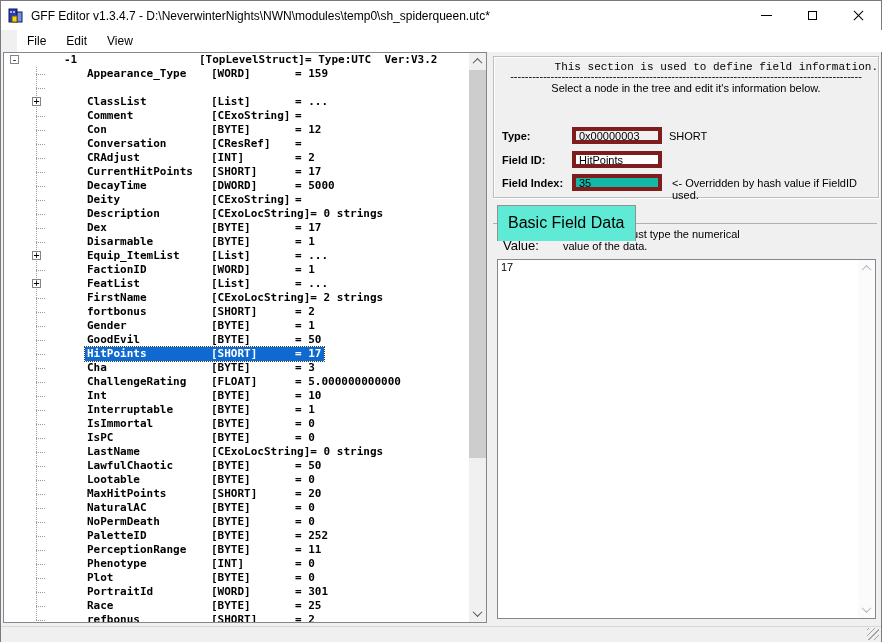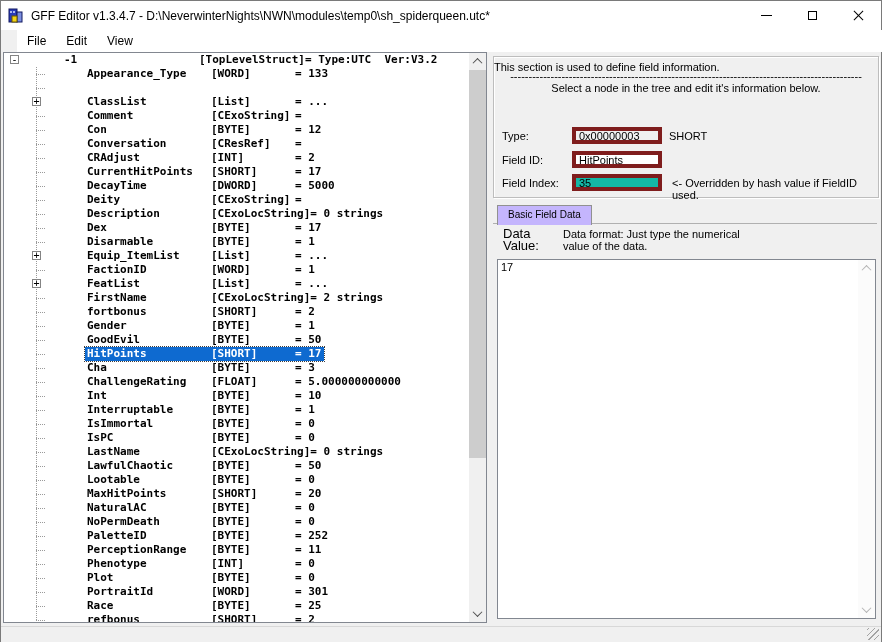--- a/index.html
+++ b/index.html
@@ -49,37 +49,37 @@
   .sb-down{bottom:0;}
   .chev{width:6px;height:6px;border-left:1px solid #505050;border-top:1px solid #505050;}
   .chev.up{transform:rotate(45deg) translate(1px,1px);}
   .chev.down{transform:rotate(225deg) translate(1px,1px);}
   .sb-thumb{position:absolute;left:0;top:17px;width:17px;height:388px;background:#cdcdcd;}
   .ta-scroll{background:#fbfbfb;}
   .ta-scroll .chev{border-color:#b4b4b4;}
   
   .info-group{position:absolute;left:493px;top:56px;width:384px;height:140px;border:1px solid #bdbdbd;
     box-shadow:inset 1px 1px 0 #ffffff,1px 1px 0 #ffffff;font-size:11px;color:#000;}
-  .info-head{position:absolute;top:4px;left:0;width:100%;text-align:left;}
+  .info-head{position:absolute;top:4px;left:0;width:100%;text-align:right;font-family:Liberation Mono, monospace;}
   .info-sep{position:absolute;top:15px;left:50%;transform:translateX(-50%);width:352px;height:8px;overflow:hidden;white-space:nowrap;line-height:8px;text-align:center;}
   .info-sub{position:absolute;top:25px;left:0;width:100%;text-align:center;}
-  .flabel{position:absolute;left:8px;font-weight:normal;}
+  .flabel{position:absolute;left:8px;font-weight:bold;}
   .lbl-type{top:73px;}
   .lbl-fid{top:97px;text-align:right;}
   .lbl-fidx{top:120px;}
   .finput{position:absolute;left:78px;width:90px;height:17px;border:4px solid #7f1d1d;font-size:11px;
     font-family:"Liberation Sans",sans-serif;padding:0 3px;box-sizing:border-box;outline:none;}
   .in-type{top:70px;background:#f0f0f0;}
   .in-fid{top:94px;background:#ffffff;}
   .in-fidx{top:117px;background:#14b8a6;}
   .ftype-name{position:absolute;left:175px;top:73px;}
   .fnote{position:absolute;left:178px;top:120px;}
   
-  .tab{position:absolute;left:497px;top:205px;height:19px;padding:0 10px;background:#c4b5fd;
-    border:1px solid #919191;border-bottom:none;font-size:10px;line-height:18px;z-index:2;color:#000;}
+  .tab{position:absolute;left:497px;top:205px;height:19px;padding:8px 10px;background:#5eead4;
+    border:1px solid #919191;border-bottom:none;font-size:16px;line-height:18px;z-index:2;color:#000;}
   .tabline{position:absolute;left:493px;top:223px;width:384px;height:1px;background:#b0b0b0;z-index:1;}
   
   .dv-label{position:absolute;left:503px;top:228px;font-size:13px;line-height:12px;color:#000;}
   .dv-hint{position:absolute;left:563px;top:228px;font-size:11px;line-height:12px;color:#000;}
   .dataarea{position:absolute;left:497px;top:259px;width:379px;height:360px;background:#fff;border:1px solid #828790;box-sizing:border-box;}
   .data-text{position:absolute;left:3px;top:1px;font-size:11px;color:#000;}
   
   .statusbar{position:absolute;left:1px;top:626px;width:880px;height:15px;background:#f0f0f0;border-top:1px solid #d8d8d8;}
   .grip{position:absolute;right:2px;bottom:2px;width:12px;height:12px;
     background:repeating-linear-gradient(-45deg,transparent 0,transparent 3px,#a3a3a3 3px,#a3a3a3 4px);}
@@ -112,21 +112,21 @@
 <div class="menubar">
   <span class="menu-item">File</span>
   <span class="menu-item">Edit</span>
   <span class="menu-item">View</span>
 </div>
 
 <div class="tree-panel">
   <div class="tree-rows" id="tree-rows">
     <div class="vline"></div>
   <div class="trow root"><span class="expand">-</span><span class="twrap"><span class="tname">-1</span><span class="ttype">[TopLevelStruct]</span><span class="tval">= Type:UTC  Ver:V3.2</span></span></div>
-      <div class="trow"><span class="stub"></span><span class="twrap"><span class="tname">Appearance_Type</span><span class="ttype">[WORD]</span><span class="tval">= 133</span></span></div>
+      <div class="trow"><span class="stub"></span><span class="twrap"><span class="tname">Appearance_Type</span><span class="ttype">[WORD]</span><span class="tval">= 159</span></span></div>
       <div class="trow"><span class="stub"></span></div>
       <div class="trow"><span class="expand">+</span><span class="twrap"><span class="tname">ClassList</span><span class="ttype">[List]</span><span class="tval">= ...</span></span></div>
       <div class="trow"><span class="stub"></span><span class="twrap"><span class="tname">Comment</span><span class="ttype">[CExoString]</span><span class="tval">=</span></span></div>
       <div class="trow"><span class="stub"></span><span class="twrap"><span class="tname">Con</span><span class="ttype">[BYTE]</span><span class="tval">= 12</span></span></div>
       <div class="trow"><span class="stub"></span><span class="twrap"><span class="tname">Conversation</span><span class="ttype">[CResRef]</span><span class="tval">=</span></span></div>
       <div class="trow"><span class="stub"></span><span class="twrap"><span class="tname">CRAdjust</span><span class="ttype">[INT]</span><span class="tval">= 2</span></span></div>
       <div class="trow"><span class="stub"></span><span class="twrap"><span class="tname">CurrentHitPoints</span><span class="ttype">[SHORT]</span><span class="tval">= 17</span></span></div>
       <div class="trow"><span class="stub"></span><span class="twrap"><span class="tname">DecayTime</span><span class="ttype">[DWORD]</span><span class="tval">= 5000</span></span></div>
       <div class="trow"><span class="stub"></span><span class="twrap"><span class="tname">Deity</span><span class="ttype">[CExoString]</span><span class="tval">=</span></span></div>
       <div class="trow"><span class="stub"></span><span class="twrap"><span class="tname">Description</span><span class="ttype">[CExoLocString]</span><span class="tval">= 0 strings</span></span></div>

